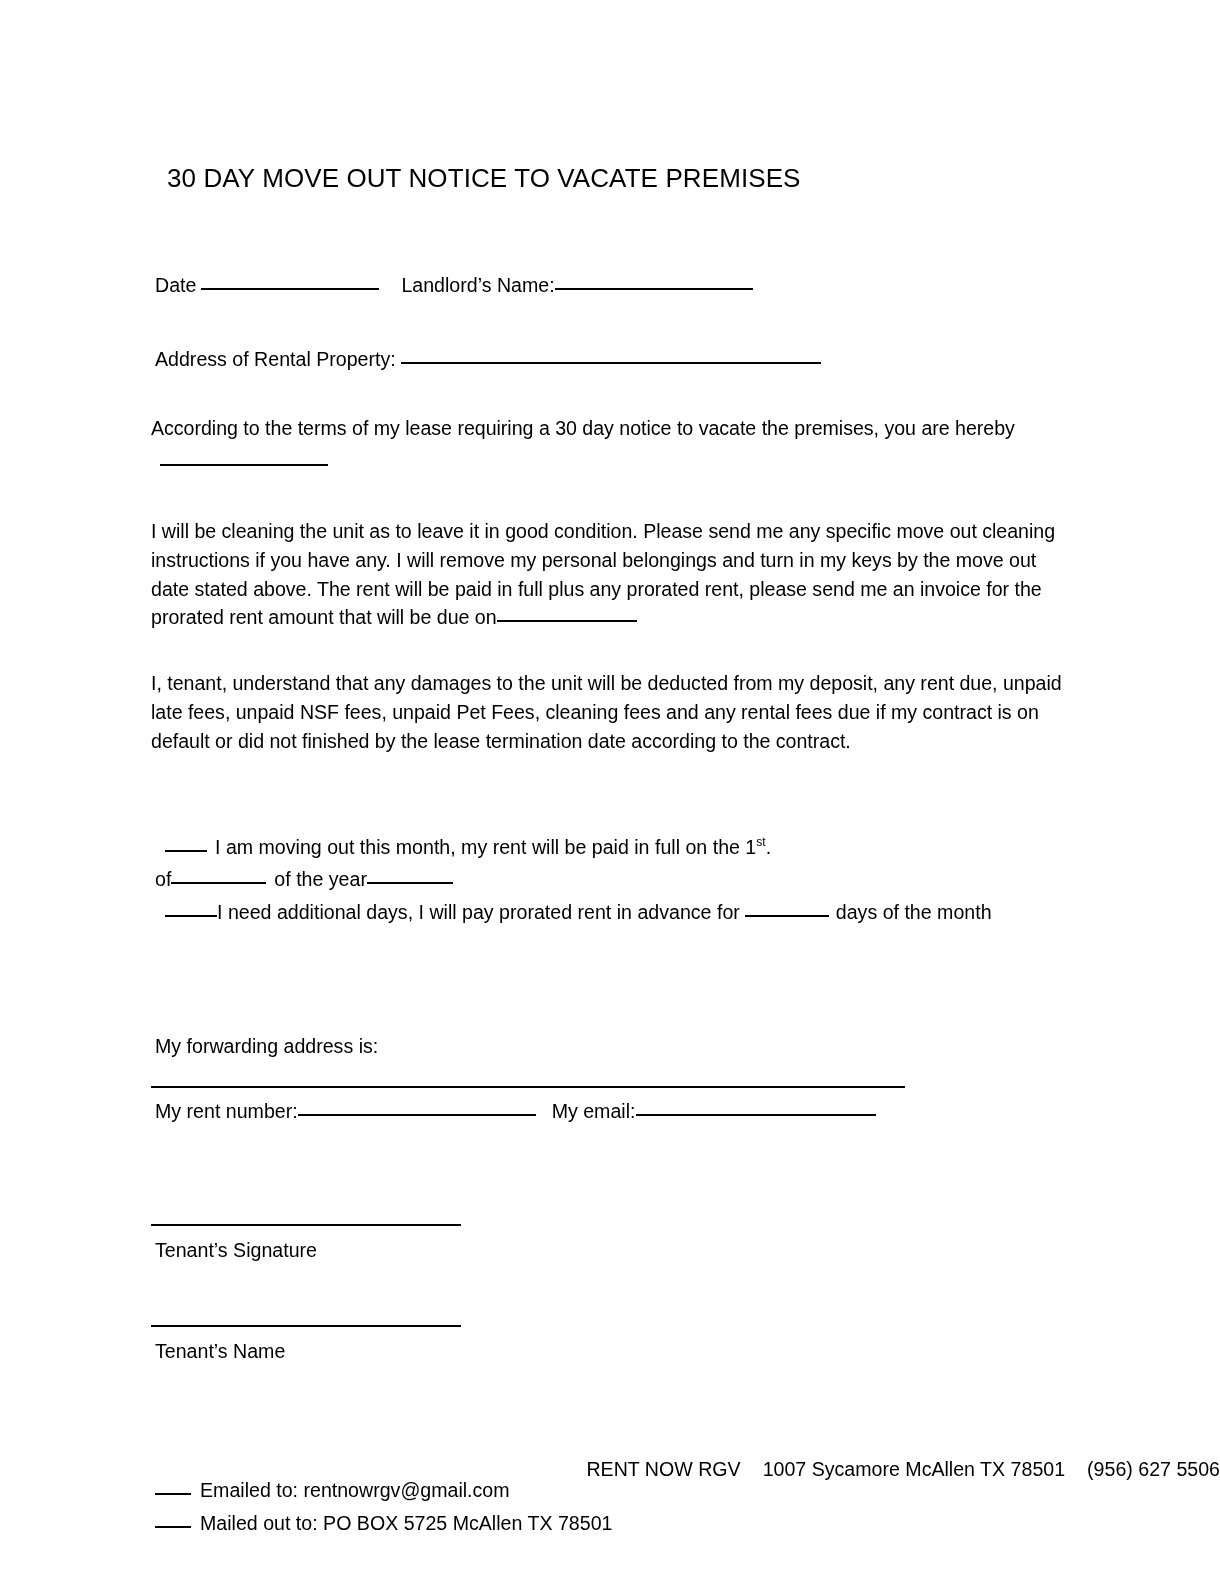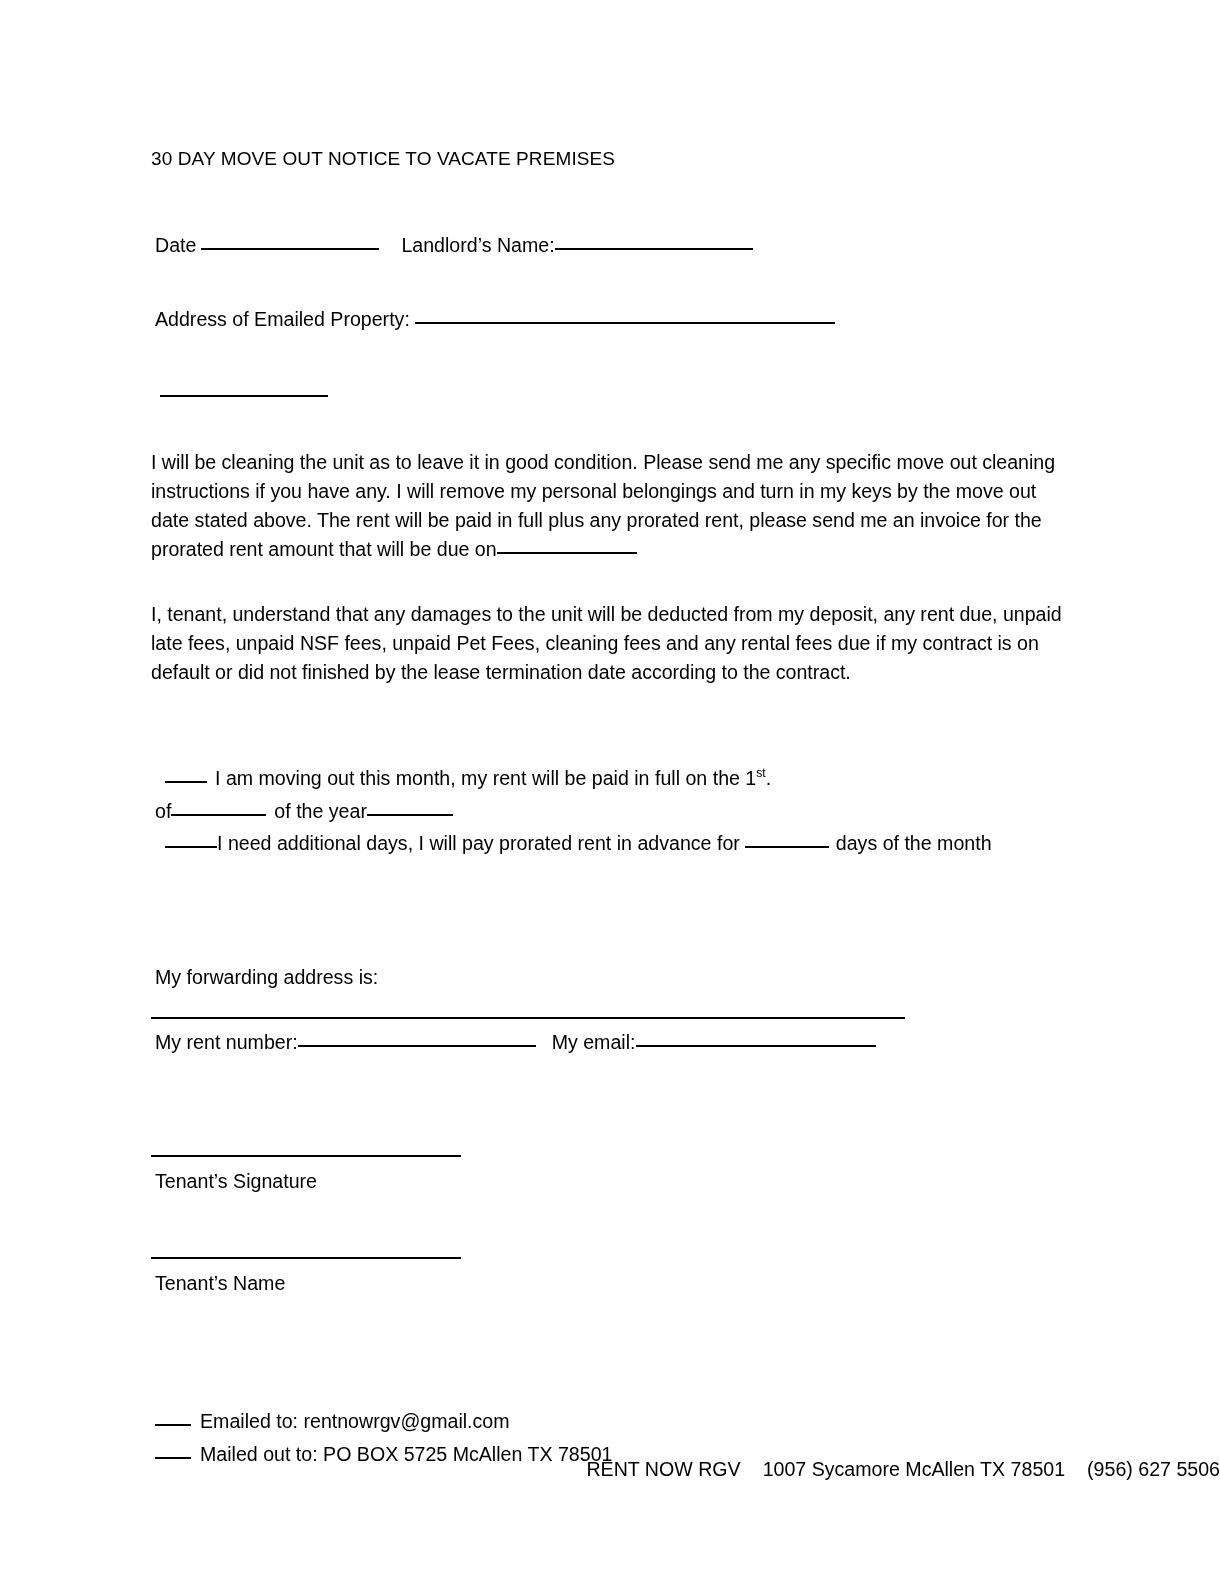--- a/index.html
+++ b/index.html
@@ -19,25 +19,25 @@
   }
   .doc {
     position: absolute;
     left: 151px;
     top: 148px;
     width: 915px;
   }
 
   
   .title {
-    font-size: 19px;
+    font-size: 26px;
     font-weight: 400;
     letter-spacing: 0.1px;
     line-height: 1.15;
-    margin: 0;
+    margin: 16px;
     white-space: nowrap;
   }
 
   
   .para {
     font-size: 19.6px;
     line-height: 28.8px;
     margin: 0;
     text-align: left;
     letter-spacing: -0.02px;
@@ -119,25 +119,26 @@
     <h1 class="title">30 DAY MOVE OUT NOTICE TO VACATE PREMISES</h1>
 
     <div class="spacer-l"></div>
     <div class="spacer-s"></div>
 
     <p class="line"><span>Date</span><span class="blank b-date blank-sp"></span><span style="display:inline-block;width:22px"></span><span>Landlord’s Name:</span><span class="blank b-landlord"></span></p>
 
     <div class="spacer-m"></div>
     <div class="spacer-xs"></div>
 
-    <p class="line"><span>Address of Emailed Property:</span><span class="blank b-address blank-sp"></span></p>
-
-    <div class="spacer-m"></div>
-    <div class="spacer-xs"></div>
-
+    <p class="line"><span>Address of Rental Property:</span><span class="blank b-address blank-sp"></span></p>
+
+    <div class="spacer-m"></div>
+    <div class="spacer-xs"></div>
+
+    <p class="para">According to the terms of my lease requiring a 30 day notice to vacate the premises, you are hereby</p>
     <p class="line"><span class="blank b-intent blank-sp"></span></p>
 
     <div class="spacer-m"></div>
     <div class="spacer-xs"></div>
 
     <p class="para"><span>I will be cleaning the unit as to leave it in good condition. Please send me any specific move out cleaning instructions if you have any. I will remove my personal belongings and turn in my keys by the move out date stated above. The rent will be paid in full plus any prorated rent, please send me an invoice for the prorated rent amount that will be due on</span><span class="blank b-prorated"></span></p>
 
     <div class="spacer-m"></div>
     <div class="spacer-xs"></div>
 

